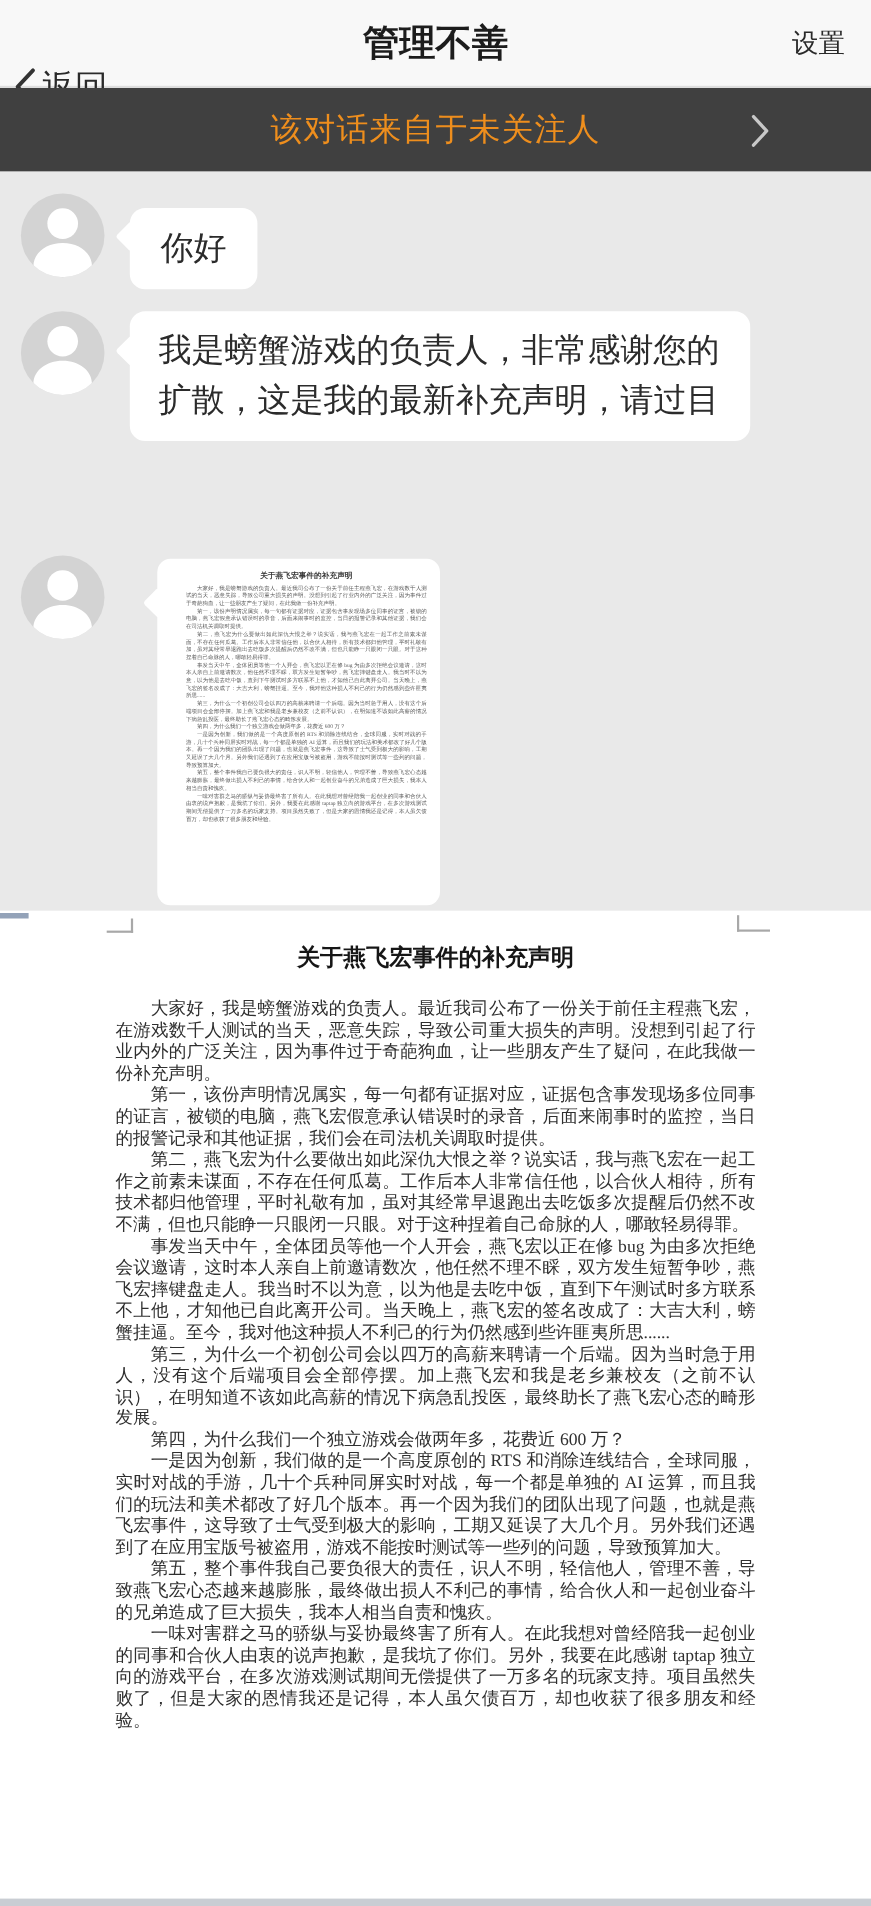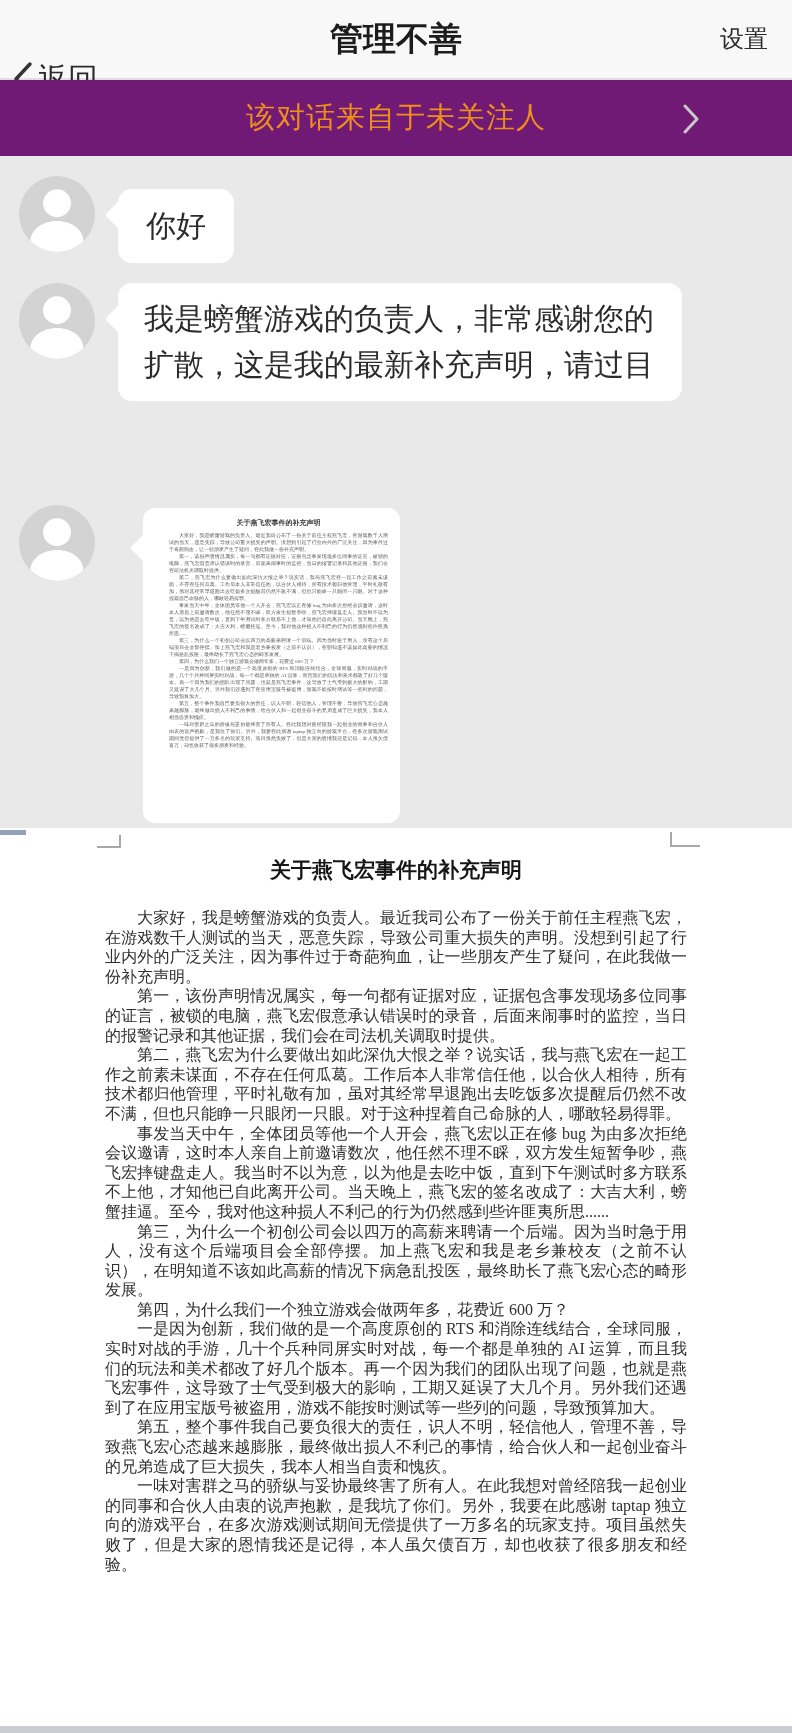--- a/index.html
+++ b/index.html
@@ -10,21 +10,21 @@
   .navbar{position:absolute;top:0;left:0;right:0;height:78px;background:#f8f8f8;
           border-bottom:2px solid #dedede;}
   .nav-back{position:absolute;left:12px;top:0;height:78px;display:flex;align-items:center;
             gap:4px;font-size:30px;color:#2a2a2a;cursor:pointer;margin-top:40px;}
   .nav-title{position:absolute;left:0;right:0;top:0;height:78px;display:flex;align-items:center;
              justify-content:center;font-size:33px;font-weight:700;color:#1c1c1c;pointer-events:none;}
   .nav-settings{position:absolute;right:24px;top:0;height:78px;display:flex;align-items:center;
                 font-size:24px;color:#2a2a2a;cursor:pointer;}
 
   
-  .notice{position:absolute;top:80px;left:0;right:0;height:76px;background:#701a75;
+  .notice{position:absolute;top:80px;left:0;right:0;height:76px;background:#404040;
           display:flex;align-items:center;justify-content:center;cursor:pointer;}
   .notice-text{font-size:29px;color:#ee8e1d;letter-spacing:1px;}
   .notice-chevron{position:absolute;right:92px;top:24px;}
 
   
   .chat{position:absolute;top:156px;left:0;right:0;height:672px;background:#e9e9e9;}
   .avatar{position:absolute;width:76px;height:76px;border-radius:50%;background:#d3d3d3;
           overflow:hidden;}
   .avatar svg{display:block;width:100%;height:100%;}
   .bubble{position:absolute;background:#fff;border-radius:14px;color:#2b2b2b;}

